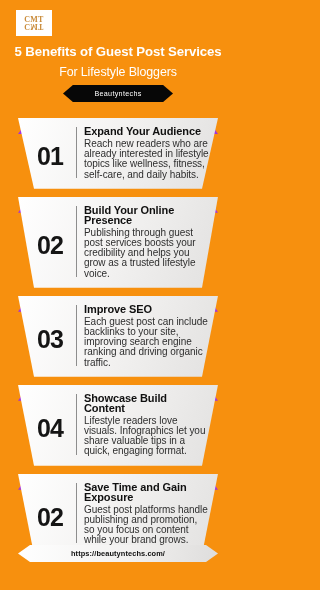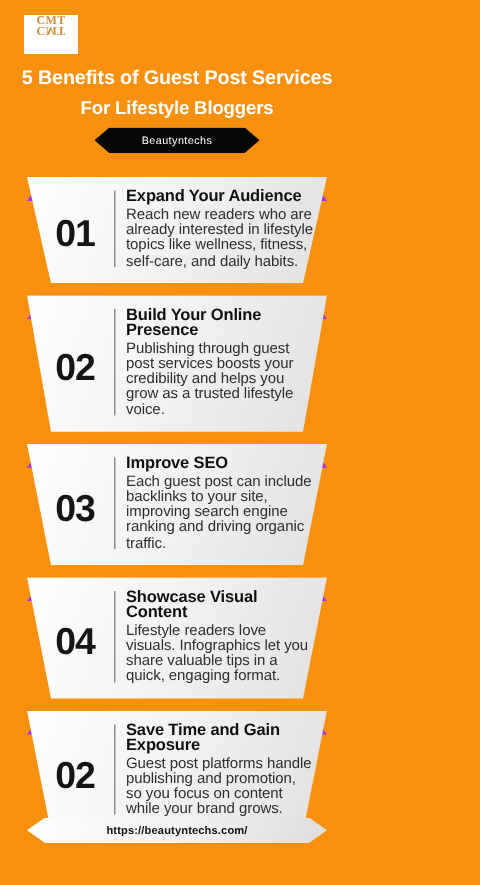--- a/index.html
+++ b/index.html
@@ -13,21 +13,21 @@
     position:relative;
     width:236px; height:590px;
     background:#F7900E;
   }
 
   
   .logo-box {
     position:absolute; left:16px; top:10px;
     width:36px; height:26px;
     background:#FFFFFF;
-    display:flex; align-items:flex-start; justify-content:center;
+    display:flex; align-items:center; justify-content:center;
   }
   .logo-mark {
     font-family:"Liberation Serif", serif;
     font-size:8px; font-weight:700;
     color:#C98B3A;
     line-height:7px;
     letter-spacing:0.2px;
     text-align:center;
   }
   .logo-mark span { display:block; }
@@ -37,21 +37,21 @@
   .headline {
     position:absolute; left:0; top:44px;
     width:236px; text-align:center;
   }
   .headline .line1 {
     font-size:13.2px; font-weight:700; color:#FFFFFF;
     letter-spacing:-0.1px; line-height:16px;
     white-space:nowrap;
   }
   .headline .line2 {
-    font-size:12.4px; font-weight:700; color:#FFFFFF;
+    font-size:12.4px; font-weight:400; color:#FFFFFF;
     letter-spacing:-0.1px; line-height:16px;
     margin-top:4px;
   }
 
   
   .badge {
     position:absolute; left:63px; top:85px;
     width:110px; height:17px;
     background:#070707;
     clip-path:polygon(0% 50%, 9% 0%, 91% 0%, 100% 50%, 91% 100%, 9% 100%);
@@ -190,21 +190,21 @@
       </div>
     </div>
 
     <div class="card-wrap">
       <span class="tri tri-l"></span>
       <span class="tri tri-r"></span>
       <div class="card">
         <div class="num">04</div>
         <div class="divider"></div>
         <div class="body">
-          <div class="card-title">Showcase Visual Content</div>
+          <div class="card-title">Showcase Build Content</div>
           <div class="card-text">Lifestyle readers love visuals. Infographics let you share valuable tips in a quick, engaging format.</div>
         </div>
       </div>
     </div>
 
     <div class="card-wrap">
       <span class="tri tri-l"></span>
       <span class="tri tri-r"></span>
       <div class="card">
         <div class="num">02</div>

